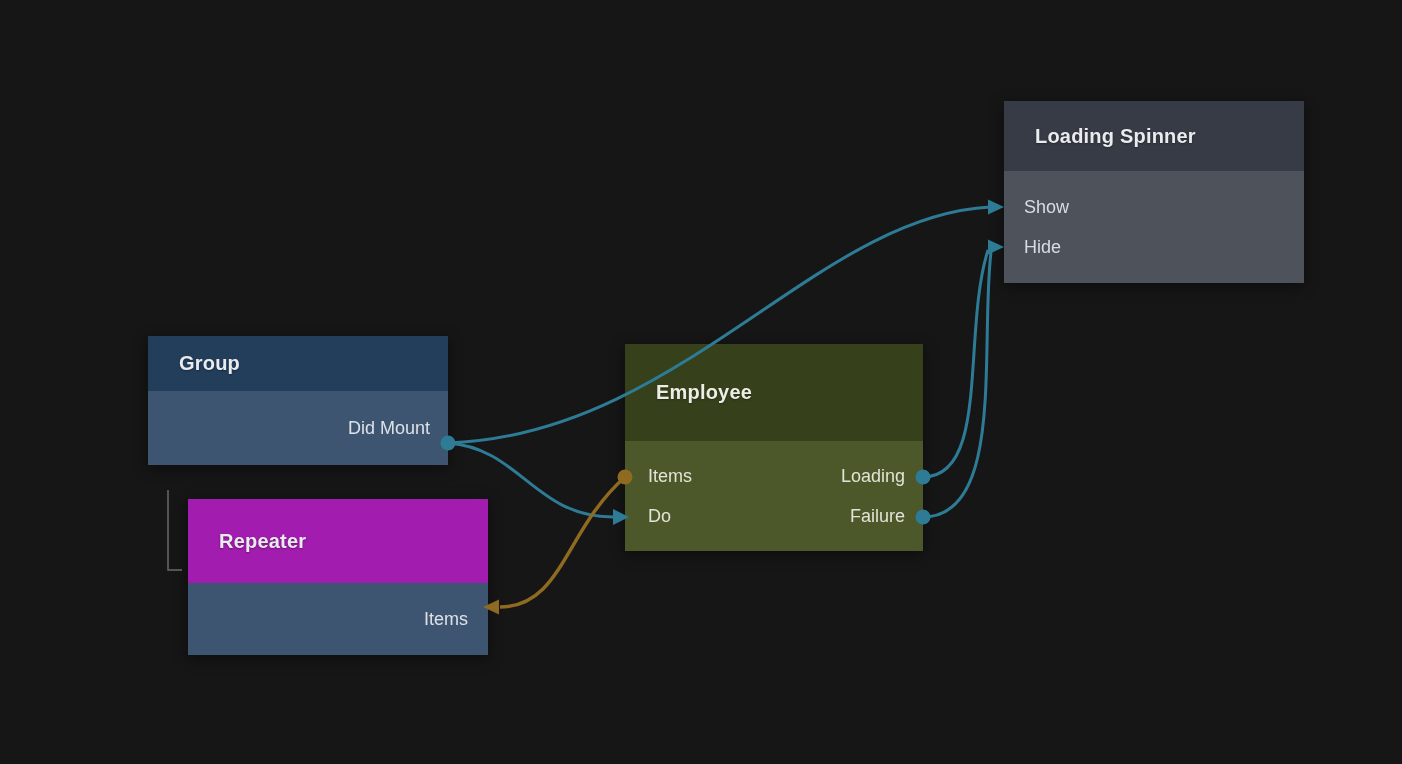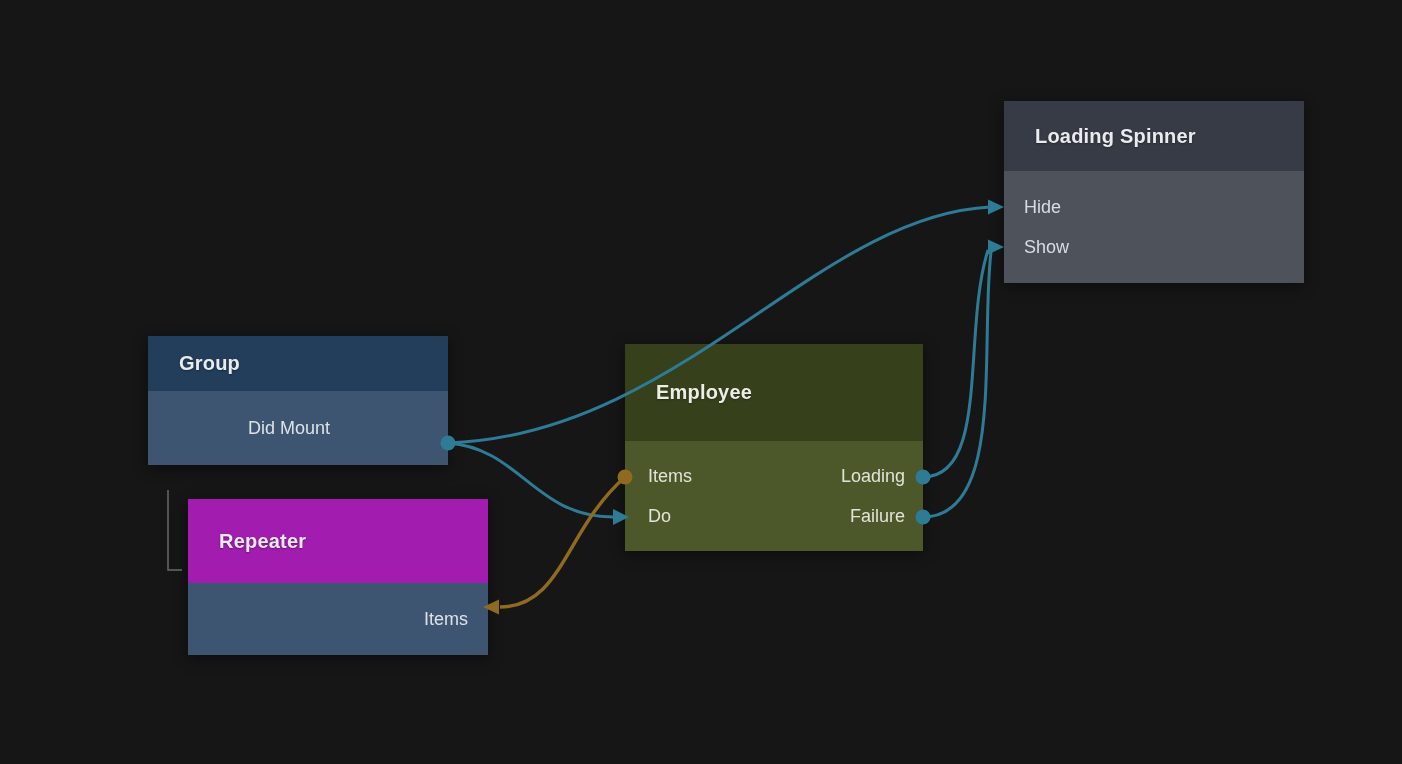--- a/index.html
+++ b/index.html
@@ -13,21 +13,21 @@
   .node-title { font-size:20px; font-weight:700; color:#e9ebee; letter-spacing:.2px; text-shadow:0 1px 2px rgba(0,0,0,.35); }
   .node-subtitle { font-size:19px; font-weight:400; color:#a6ae93; margin-top:5px; }
   .node-body { box-sizing:border-box; }
   .port-row { display:flex; align-items:center; font-size:18px; color:#dde2e7; box-sizing:border-box; }
   .port-label { pointer-events:none; }
 
   
   .node-group { left:148px; top:336px; width:300px; }
   .node-group .node-header { height:55px; background:#223e5b; }
   .node-group .node-body { height:74px; background:#3d5570; }
-  .node-group .port-row { height:74px; justify-content:center; padding-right:18px; }
+  .node-group .port-row { height:74px; justify-content:flex-end; padding-right:18px; }
 
   
   .node-repeater { left:188px; top:499px; width:300px; }
   .node-repeater .node-header { height:84px; background:#a21caf; }
   .node-repeater .node-body { height:72px; background:#3d5570; }
   .node-repeater .port-row { height:72px; justify-content:flex-end; padding-right:20px; }
 
   
   .node-employee { left:625px; top:344px; width:298px; }
   .node-employee .node-header { height:97px; background:#36411c;justify-content:center; }
@@ -86,24 +86,24 @@
       </div>
     </div>
   </div>
 
   <div class="node node-loading-spinner">
     <div class="node-header">
       <div class="node-title">Loading Spinner</div>
     </div>
     <div class="node-body">
       <div class="port-row">
-        <span class="port-label">Hide</span>
+        <span class="port-label">Show</span>
       </div>
       <div class="port-row">
-        <span class="port-label">Show</span>
+        <span class="port-label">Hide</span>
       </div>
     </div>
   </div>
 
   <svg class="wires" width="1402" height="764" viewBox="0 0 1402 764">
 
     <path d="M 168 490 L 168 570 L 182 570" fill="none" stroke="#6a6a6a" stroke-width="1.5"></path>
 
     <path d="M 448 443 C 680 435, 815 216, 990 207" fill="none" stroke="#2e7b96" stroke-width="3"></path>
 

